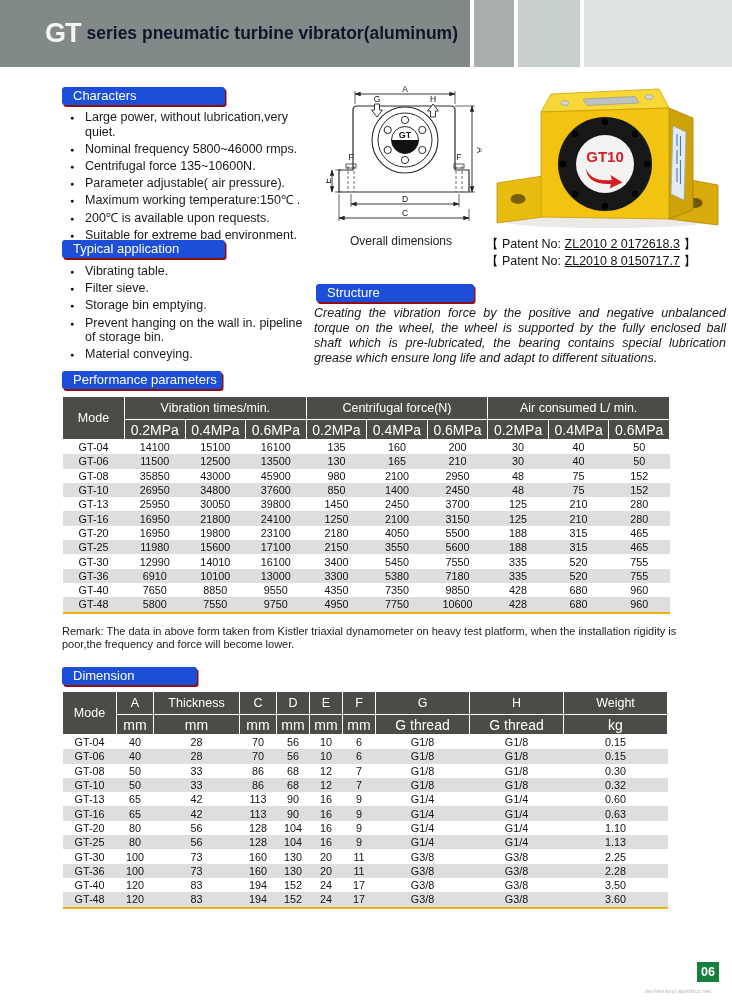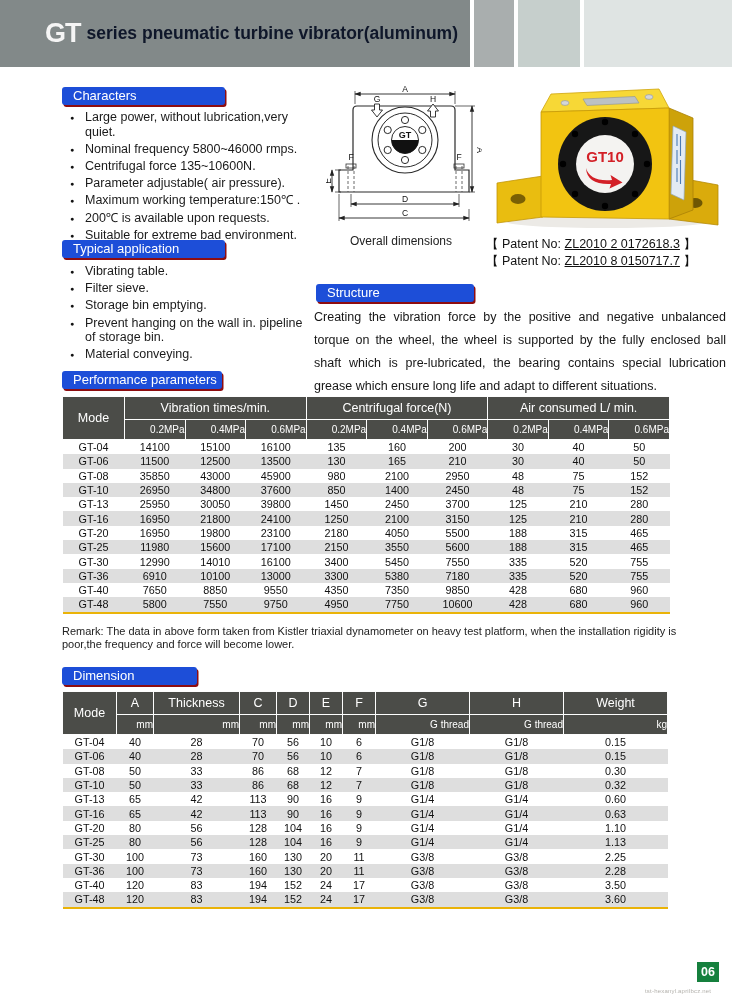--- a/index.html
+++ b/index.html
@@ -19,28 +19,28 @@
   .badge{background:#1d4ed8;color:#fff;font-size:13px;height:18px;line-height:18px;padding-left:11px;border-radius:3px;box-shadow:1.5px 2px 0 #8e0d10;box-sizing:border-box;}
 
   
   ul.blist{list-style:none;margin:0;padding:0;}
   ul.blist li{position:relative;padding-left:17px;font-size:12.5px;line-height:14.6px;margin-bottom:2.6px;color:#1a1a1a;}
   ul.blist li::before{content:"●";position:absolute;left:2px;top:1px;font-size:7px;color:#111;}
 
   .caption{font-size:12px;color:#222;text-align:center;}
   .patents{font-size:12.5px;line-height:17px;color:#111;}
   .patents .pnum{text-decoration:underline;}
-  .paragraph{font-size:12.5px;line-height:23px;text-align:justify;color:#161616;}
+  .paragraph{font-size:12.5px;line-height:15px;text-align:justify;color:#161616;font-style:italic;}
   .remark{font-size:11px;line-height:13px;color:#222;}
 
   
   table.spec{border-collapse:collapse;table-layout:fixed;width:100%;}
   table.spec thead th{background:#4b4c48;color:#fff;font-weight:normal;border:1px solid #fdfdfd;padding:0;}
   table.spec thead tr.grp th{font-size:12.5px;height:22px;}
-  table.spec thead tr.sub th{font-size:10px;height:19px;text-align:right;}
+  table.spec thead tr.sub th{font-size:14px;height:19px;}
   table.spec thead th.modeth{font-size:13px;}
   table.spec tbody td{font-size:10.8px;text-align:center;padding:0;height:14.3px;color:#111;}
   table.spec tbody tr:nth-child(even){background:#dedede;}
   table.spec tbody tr:nth-child(odd){background:#fff;}
   table.spec tbody{border-bottom:2px solid #eab308;}
 
   .pagenum{background:#15803d;color:#fff;font-size:12.5px;font-weight:bold;width:22px;height:20px;display:flex;align-items:center;justify-content:center;text-align:center;}
   .watermark{font-size:6px;color:#b3b1ac;letter-spacing:.2px;filter:blur(.3px);}
 
   svg text{font-family:"Liberation Sans",sans-serif;}

